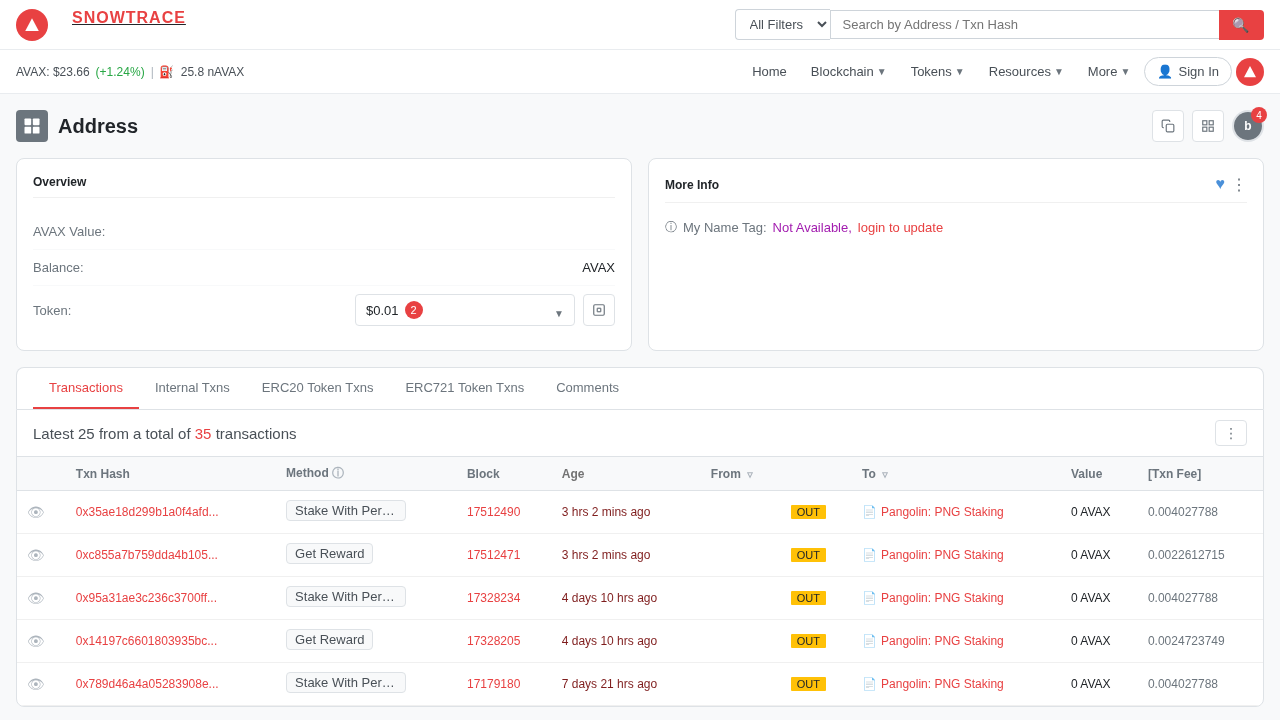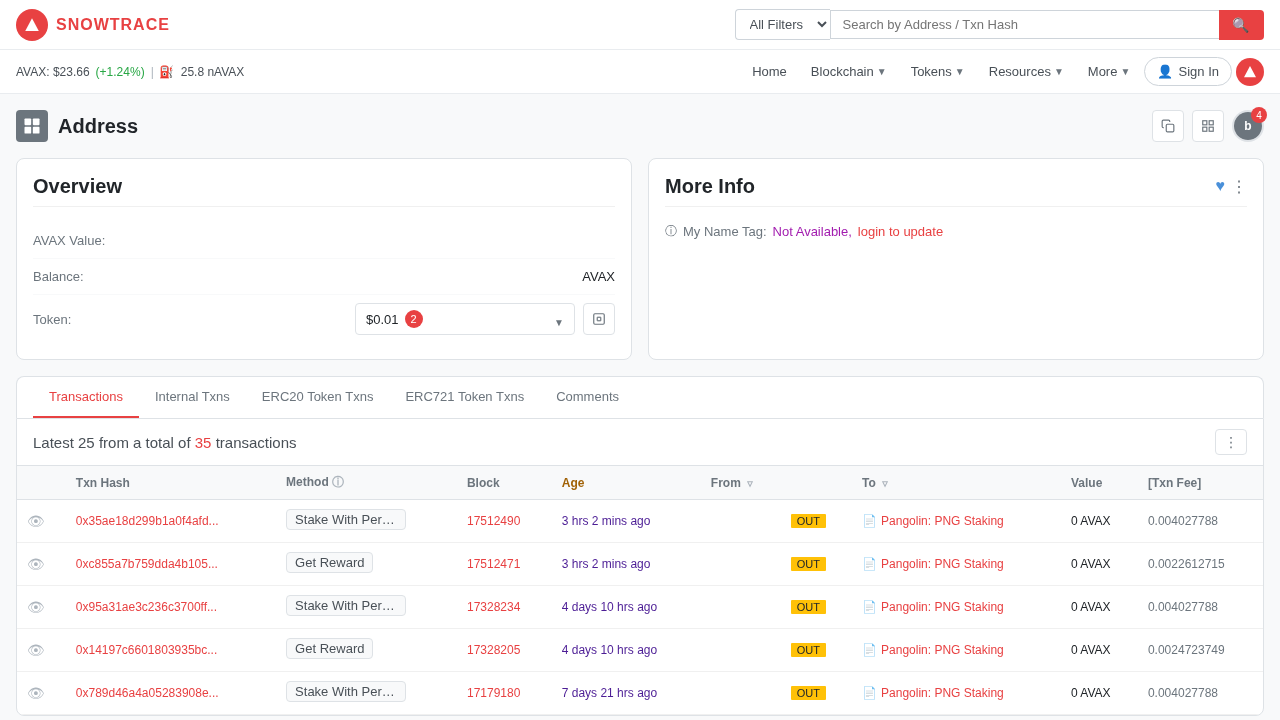--- a/index.html
+++ b/index.html
@@ -10,22 +10,23 @@
       background: #fff;
       border-bottom: 1px solid #e9ecef;
       padding: 8px 16px;
       display: flex;
       align-items: center;
       justify-content: space-between;
       height: 50px;
     }
     .logo-area {
       display: flex;
-      align-items: center;
-      gap: 8px;
+      align-items: flex-start;
+      gap: 24px;
+      text-decoration: underline;
     }
     .logo-icon {
       width: 32px; height: 32px;
       background: #e84142;
       border-radius: 50%;
       display: flex; align-items: center; justify-content: center;
       color: white; font-size: 14px; font-weight: bold;
     }
     .logo-text {
       font-weight: 700; font-size: 16px; color: #e84142; letter-spacing: 1px;
@@ -130,21 +131,21 @@
     
     .cards-row {
       display: grid; grid-template-columns: 1fr 1fr;
       gap: 16px; margin-bottom: 16px;
     }
     .card {
       background: #fff; border: 1px solid #dee2e6;
       border-radius: 8px; padding: 16px;
     }
     .card-title {
-      font-size: 20px; font-weight: 600; color: #212529;
+      font-size: 12px; font-weight: 600; color: #212529;
       margin-bottom: 16px; padding-bottom: 8px;
       border-bottom: 1px solid #f0f0f0;
     }
     .card-row {
       display: flex; align-items: center; justify-content: space-between;
       padding: 8px 0; border-bottom: 1px solid #f8f9fa;
       min-height: 36px;
     }
     .card-row:last-child { border-bottom: none; }
     .card-label { color: #6c757d; font-size: 13px; }
@@ -218,33 +219,33 @@
     }
 
     table {
       width: 100%; border-collapse: collapse; font-size: 12px;
     }
     thead th {
       background: #f8f9fa; padding: 8px 10px;
       text-align: left; font-weight: 600; color: #6c757d;
       border-bottom: 1px solid #dee2e6; white-space: nowrap;
     }
-    thead th.age-col { color: #a16207; }
+    thead th.age-col { color: #737373; }
     tbody tr { border-bottom: 1px solid #f0f0f0; }
     tbody td { padding: 9px 10px; vertical-align: middle; }
     .eye-icon { color: #adb5bd; cursor: pointer; font-size: 14px; }
     .txn-hash-link { color: #e84142; text-decoration: none; }
     .method-badge {
       display: inline-block; padding: 2px 8px;
       border-radius: 4px; font-size: 13px;
       border: 1px solid #dee2e6; background: #f8f9fa; color: #495057;
       white-space: nowrap; max-width: 120px; overflow: hidden; text-overflow: ellipsis;
     }
     .block-link { color: #e84142; text-decoration: none; }
-    .age-text { color: #4c1d95; white-space: nowrap; }
+    .age-text { color: #7f1d1d; white-space: nowrap; }
     .out-badge {
       background: #ffc107; color: #212529;
       border-radius: 1px; padding: 1px 6px;
       font-size: 11px; font-weight: 500;
     }
     .to-link { color: #e84142; text-decoration: none; display: flex; align-items: center; gap: 4px; }
     .to-icon { color: #6c757d; font-size: 12px; }
     .value-text { color: #212529; white-space: nowrap; }
     .fee-text { color: #6c757d; white-space: nowrap; }
     .filter-icon { color: #adb5bd; font-size: 11px; margin-left: 3px; }

